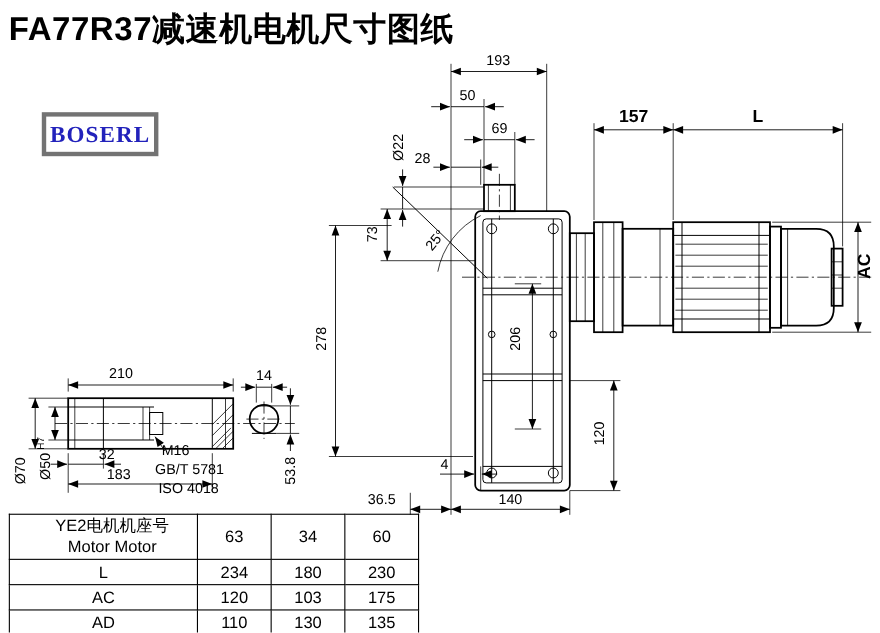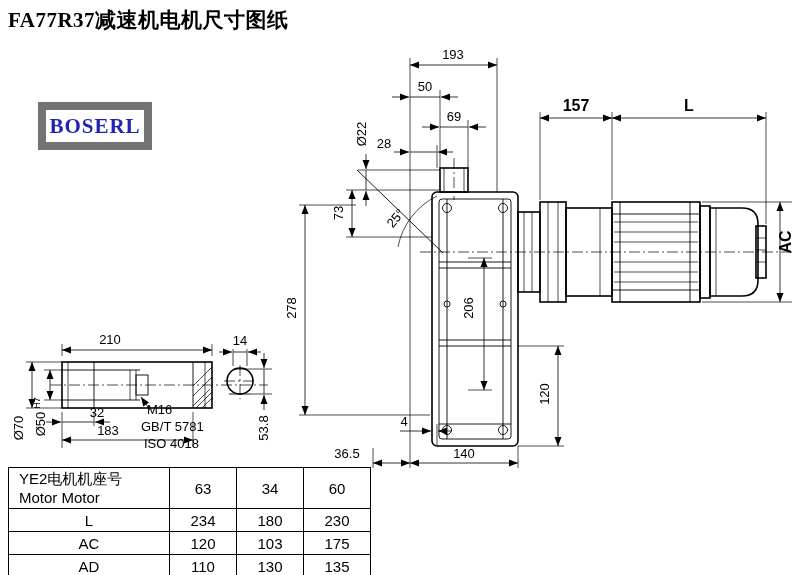--- a/index.html
+++ b/index.html
@@ -1,42 +1,42 @@
 <!DOCTYPE html>
 <html><head>
 <meta charset="utf-8">
 <style>
   html,body{margin:0;padding:0;background:#fff;}
   body{width:800px;height:575px;position:relative;overflow:hidden;
        font-family:"Liberation Sans", sans-serif;color:#000;}
-  .page-title{position:absolute;left:8px;top:6px;font-size:21px;font-weight:bold;
-       letter-spacing:0.5px;font-family:Liberation Serif, serif;}
+  .page-title{position:absolute;left:8px;top:6px;font-size:30px;font-weight:bold;
+       letter-spacing:0.5px;}
   .logo-box{position:absolute;left:38px;top:102px;width:98px;height:32px;
-       border:8px solid #737373;display:flex;align-items:center;justify-content:center;}
+       border:4px solid #737373;display:flex;align-items:center;justify-content:center;}
   .logo-text{font-family:"Liberation Serif", serif;font-size:21px;font-weight:bold;
        color:#2222bb;letter-spacing:1px;}
   svg{position:absolute;left:0;top:0;}
   svg text{font-family:"Liberation Sans", sans-serif;font-size:13px;fill:#000;
        text-anchor:middle;}
   svg text.big{font-size:16px;font-weight:600;}
   svg text.sm{font-size:9px;}
   svg text.note{text-anchor:start;}
   .o{fill:none;stroke:#000;stroke-width:1.6;}
   .t{fill:none;stroke:#000;stroke-width:0.9;}
   .e{fill:none;stroke:#000;stroke-width:0.7;}
   .d{fill:none;stroke:#000;stroke-width:0.8;}
   .cl{fill:none;stroke:#000;stroke-width:0.7;stroke-dasharray:11 3 2 3;}
   #arr path{fill:#000;}
   table.spec{position:absolute;left:8px;top:467px;border-collapse:collapse;
        font-size:15px;}
   table.spec td{border:1px solid #000;text-align:center;padding:0 4px;height:22px;}
   table.spec td.w1{width:146px;}
   table.spec td.w2{width:58px;}
   table.spec tr.hdr td{height:40px;}
-  table.spec td.hl{text-align:left;padding-left:10px;}
+  table.spec td.hl{text-align:center;padding-left:20px;}
   table.spec .hl div{line-height:19px;}
 </style>
 </head>
 <body>
 
 <div class="page-title">FA77R37减速机电机尺寸图纸</div>
 
 <div class="logo-box">
   <span class="logo-text">BOSERL</span>
 </div>

